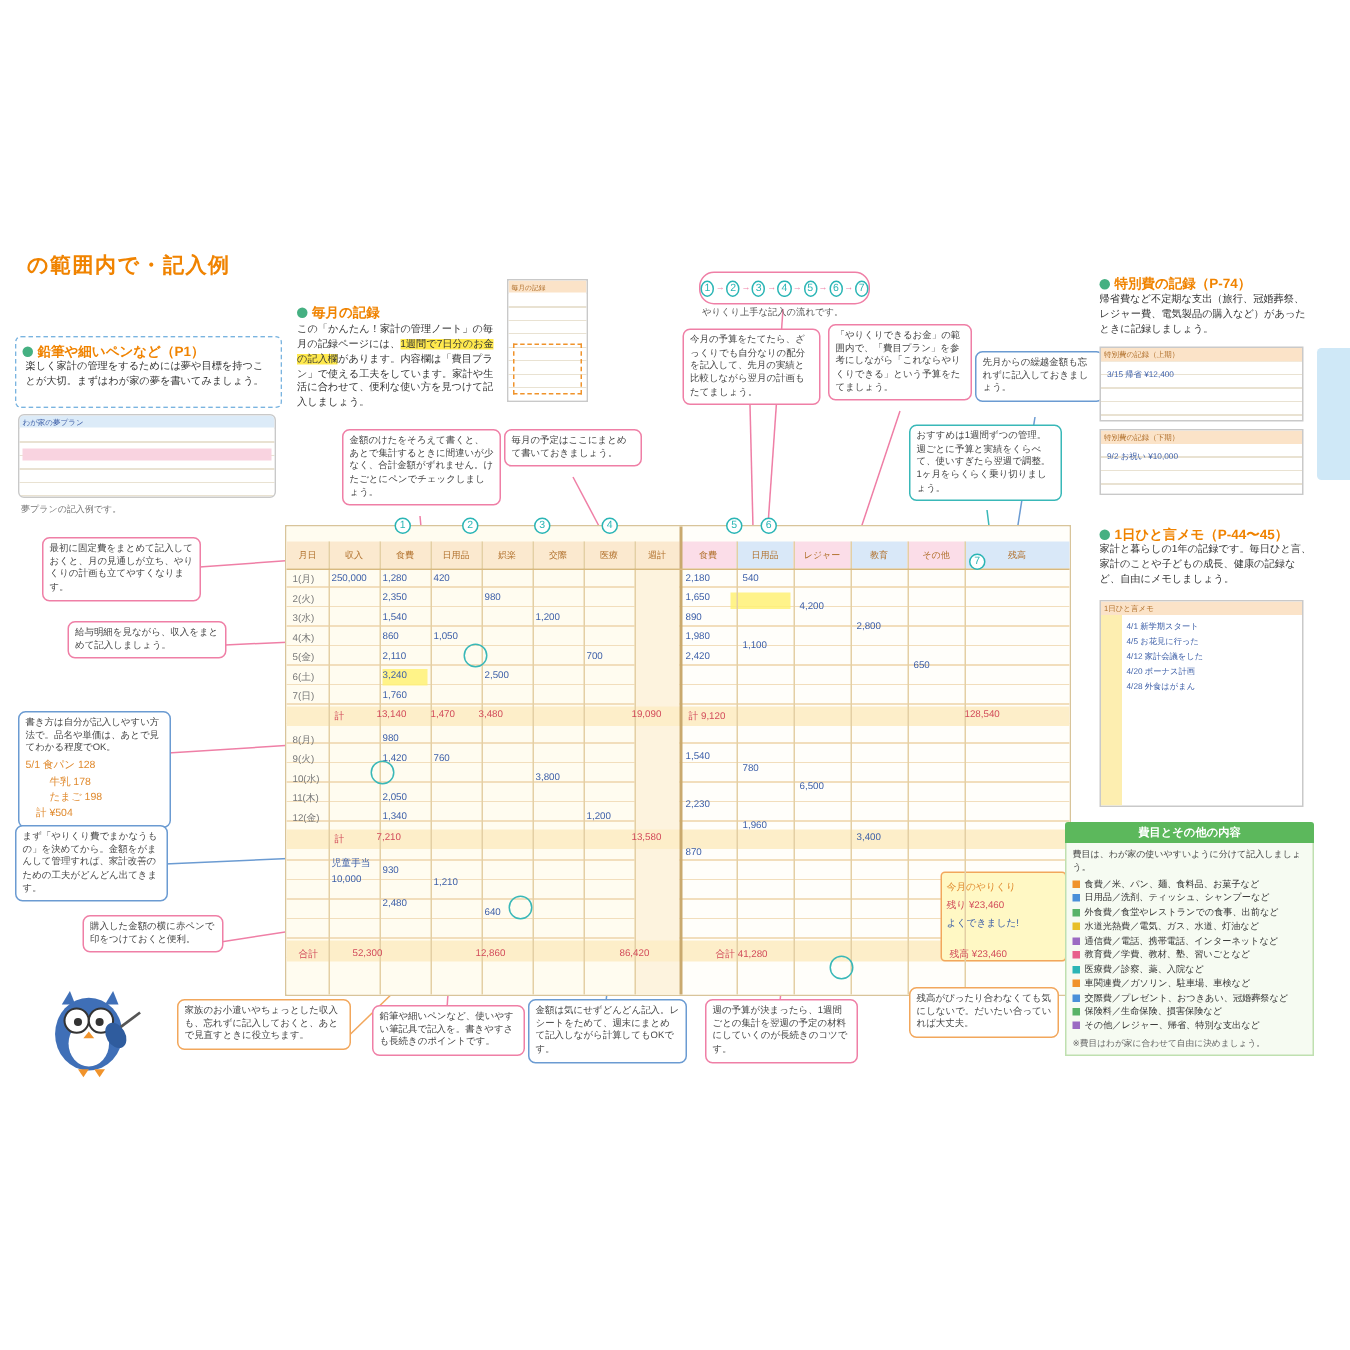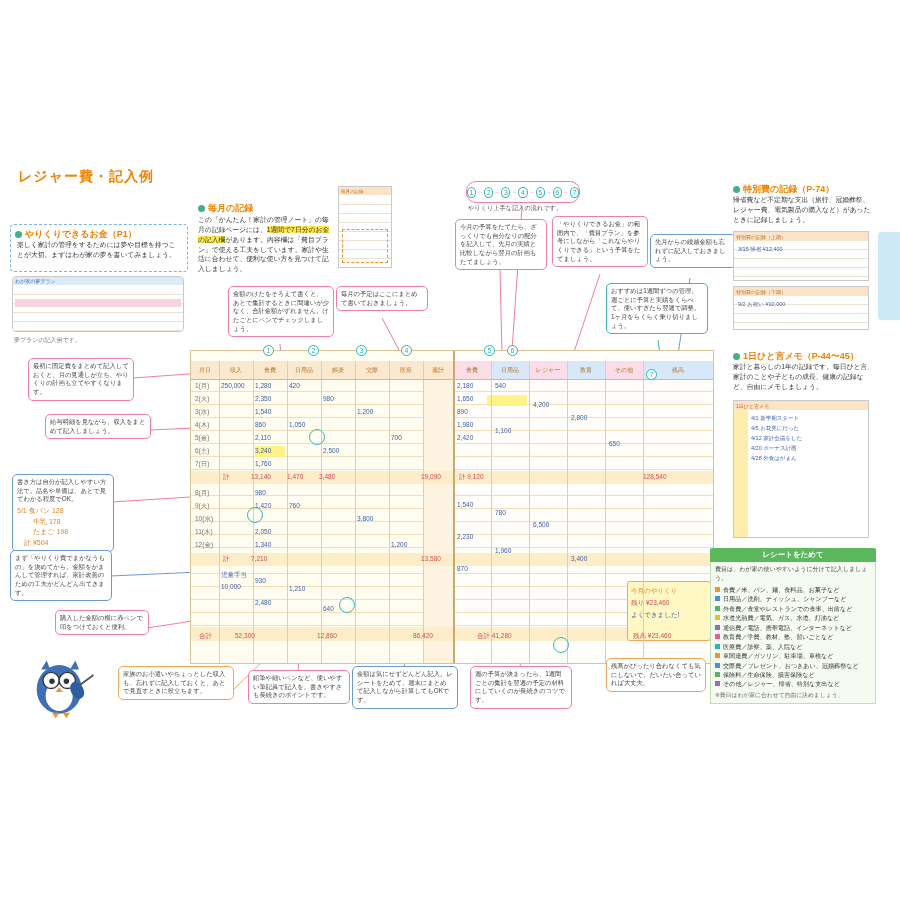--- a/index.html
+++ b/index.html
@@ -69,21 +69,21 @@
   .style-note{font-size:6.3px;color:#444;line-height:1.38;margin:0 0 2px;}
   .edge-tab{position:absolute;left:878px;top:232px;width:22px;height:88px;background:#cfe8f7;
             border-radius:3px 0 0 3px;z-index:1;}
   .owl{position:absolute;left:22px;top:648px;width:78px;height:72px;z-index:3;}
 </style>
 </head>
 <body>
 
 <div class="page">
 
-  <h1 class="title">レジャー費・記入例</h1>
+  <h1 class="title">の範囲内で・記入例</h1>
 
   <svg id="leads" viewBox="0 0 900 900">
       <line x1="133" y1="378" x2="216" y2="372" stroke="#ef7fa6" stroke-width="1"></line>
       <line x1="150" y1="430" x2="240" y2="426" stroke="#ef7fa6" stroke-width="1"></line>
       <line x1="112" y1="502" x2="206" y2="496" stroke="#ef7fa6" stroke-width="1"></line>
       <line x1="147" y1="628" x2="212" y2="618" stroke="#ef7fa6" stroke-width="1"></line>
       <line x1="280" y1="344" x2="282" y2="366" stroke="#ef7fa6" stroke-width="1"></line>
       <line x1="382" y1="318" x2="400" y2="352" stroke="#ef7fa6" stroke-width="1"></line>
       <line x1="500" y1="270" x2="502" y2="352" stroke="#ef7fa6" stroke-width="1"></line>
       <line x1="600" y1="274" x2="574" y2="352" stroke="#ef7fa6" stroke-width="1"></line>
@@ -96,21 +96,21 @@
       <line x1="233" y1="690" x2="266" y2="658" stroke="#f2a75c" stroke-width="1"></line>
       <line x1="656" y1="660" x2="658" y2="642" stroke="#f2a75c" stroke-width="1"></line>
       <line x1="658" y1="340" x2="660" y2="356" stroke="#39b8b8" stroke-width="1"></line>
     </svg>
 
   <div class="edge-tab"></div>
 
   <div class="dashed-blue" style="position:absolute;left:10px;top:224px;width:176px;height:46px;z-index:3;background:#fff;">
     <div class="sec-h" style="left:4px;top:3px;">
       <span class="dot"></span>
-      <span class="sec-t">やりくりできるお金（P1）</span>
+      <span class="sec-t">鉛筆や細いペンなど（P1）</span>
     </div>
     <p class="body-t" style="left:6px;top:15px;width:164px;">楽しく家計の管理をするためには夢や目標を持つことが大切。まずはわが家の夢を書いてみましょう。</p>
   </div>
 
   <div class="thumb dashed-blue" id="dream-thumb" style="left:12px;top:276px;width:172px;height:56px;">
     <div class="dt-head">わが家の夢プラン</div>
     <div class="th-rows"></div>
     <div class="dt-pink"></div>
   </div>
   <p class="body-t" style="left:14px;top:336px;width:160px;font-size:6px;color:#777;">夢プランの記入例です。</p>
@@ -347,21 +347,21 @@
     <div id="memo-rows" style="position:absolute;left:0;top:12px;right:0;">
         <div class="memo-row">4/1 新学期スタート</div>
         <div class="memo-row">4/5 お花見に行った</div>
         <div class="memo-row">4/12 家計会議をした</div>
         <div class="memo-row">4/20 ボーナス計画</div>
         <div class="memo-row">4/28 外食はがまん</div>
       </div>
   </div>
 
   <div id="cats">
-    <div class="cat-head">レシートをためて</div>
+    <div class="cat-head">費目とその他の内容</div>
     <div class="cat-body">
       <p class="cat-intro">費目は、わが家の使いやすいように分けて記入しましょう。</p>
       <ul id="cat-list">
           <li class="cat-item">
             <span class="sq" style="background: rgb(240, 147, 43);"></span>
             <span class="lbl">食費／米、パン、麺、食料品、お菓子など</span>
           </li>
           <li class="cat-item">
             <span class="sq" style="background: rgb(74, 144, 217);"></span>
             <span class="lbl">日用品／洗剤、ティッシュ、シャンプーなど</span>

